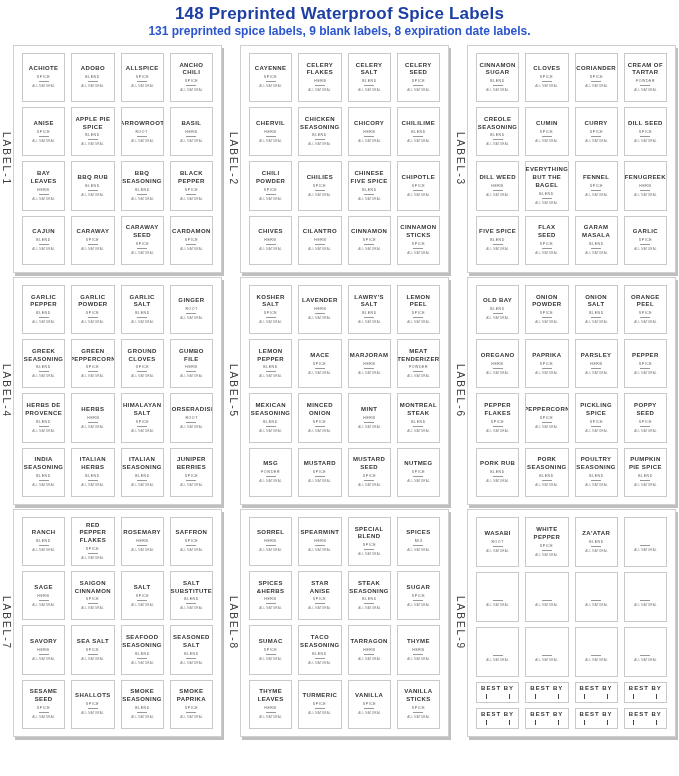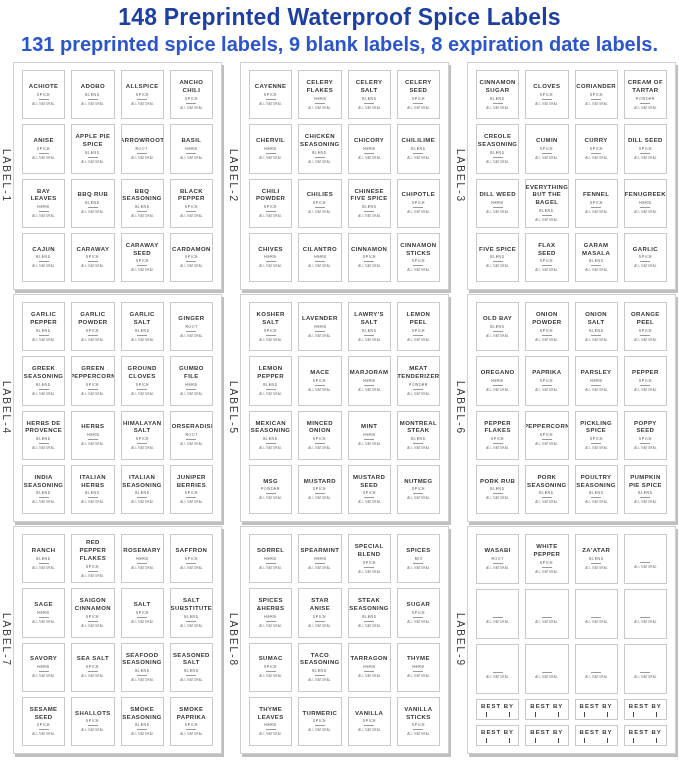--- a/index.html
+++ b/index.html
@@ -1,19 +1,19 @@
 <!DOCTYPE html>
 <html><head>
 <meta charset="utf-8">
 <style>
   html,body{margin:0;padding:0;width:679px;height:776px;background:#ffffff;overflow:hidden;
     font-family:"Liberation Sans",sans-serif;}
   .header{text-align:center;padding-top:4px;line-height:1.2;}
-  .title{font-size:23px;font-weight:bold;color:#1d3fa3;letter-spacing:0.2px;}
-  .sub{font-size:20px;font-weight:bold;color:#2a55cd;line-height:1.28;}
+  .title{font-size:17px;font-weight:bold;color:#1d3fa3;letter-spacing:0.2px;}
+  .sub{font-size:12px;font-weight:bold;color:#2a55cd;line-height:1.28;}
   .sheets-grid{display:grid;grid-template-columns:repeat(3,1fr);gap:4px 5px;padding:5px 3px 0 0;}
   .sheet-block{display:grid;grid-template-columns:13px 1fr;align-items:center;}
   .side-label{writing-mode:vertical-rl;font-size:10px;letter-spacing:2px;color:#3c3c3c;
     justify-self:center;white-space:nowrap;}
   .sheet{background:#fff;border:1px solid #cfcfcf;box-shadow:2px 3px 0 #bfbfbf;height:228px;
     box-sizing:border-box;display:grid;grid-template-columns:repeat(4,1fr);grid-auto-rows:1fr;
     gap:5px 6px;padding:7px 8px;}
   .sheet--mixed{grid-template-rows:repeat(3,1fr) 21px 21px;}
   .cell{border:1px solid #c9c9c9;background:#fff;display:flex;flex-direction:column;
     align-items:center;justify-content:center;text-align:center;overflow:hidden;min-height:0;}

